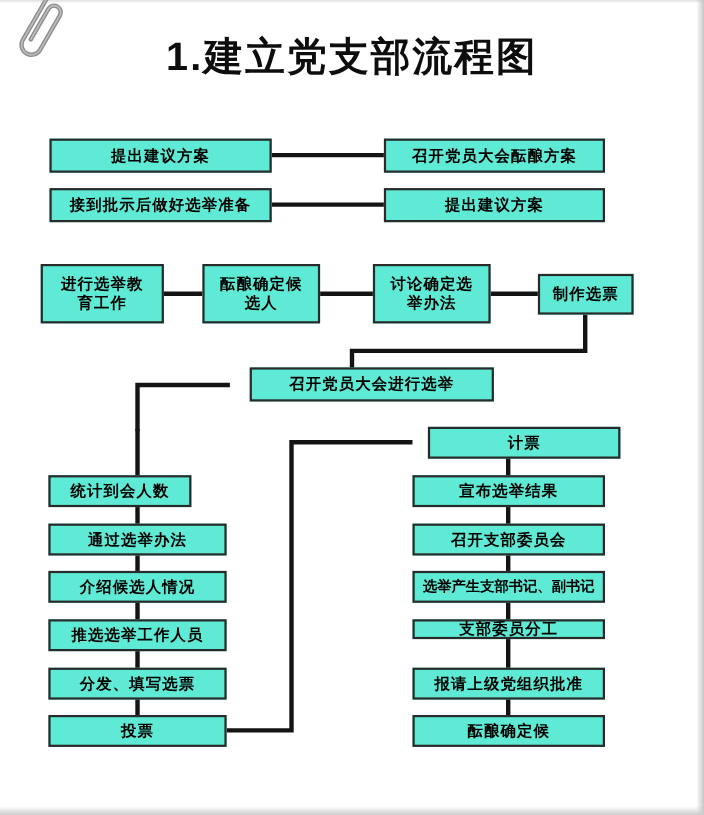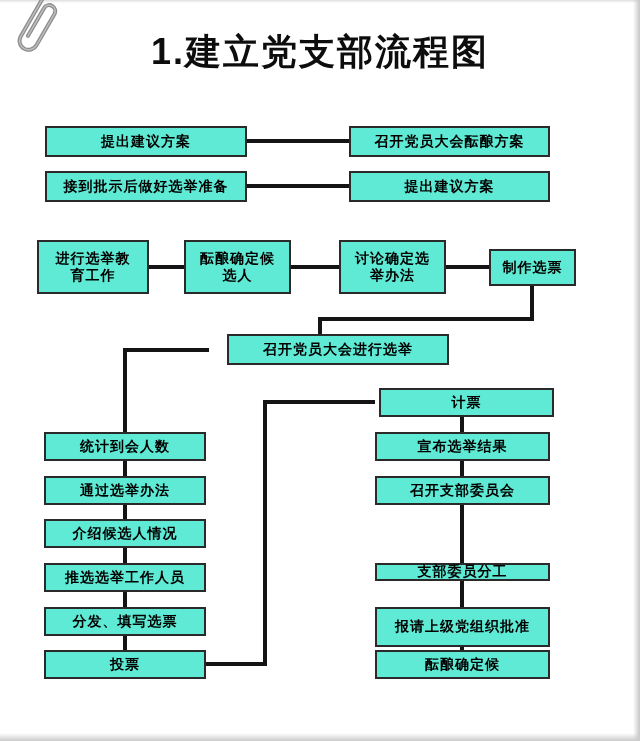--- a/index.html
+++ b/index.html
@@ -77,27 +77,28 @@
   <div class="box" style="left:37px;top:240px;width:112px;height:54px">进行选举教
 育工作</div>
   <div class="box" style="left:184px;top:240px;width:107px;height:54px">酝酿确定候
 选人</div>
   <div class="box" style="left:339px;top:240px;width:107px;height:54px">讨论确定选
 举办法</div>
   <div class="box" style="left:489px;top:249px;width:87px;height:37px">制作选票</div>
 
   <div class="box" style="left:227px;top:334px;width:222px;height:31px">召开党员大会进行选举</div>
 
-  <div class="box" style="left:44px;top:432px;width:162px;height:29px">统计到会人数</div>
+  <div class="box" style="left:44px;top:432px;width:130px;height:29px">统计到会人数</div>
   <div class="box" style="left:44px;top:476px;width:162px;height:29px">通过选举办法</div>
   <div class="box" style="left:44px;top:519px;width:162px;height:29px">介绍候选人情况</div>
   <div class="box" style="left:44px;top:563px;width:162px;height:29px">推选选举工作人员</div>
   <div class="box" style="left:44px;top:607px;width:162px;height:29px">分发、填写选票</div>
   <div class="box" style="left:44px;top:650px;width:162px;height:29px">投票</div>
 
-  <div class="box" style="left:379px;top:388px;width:175px;height:29px">计票</div>
+  <div class="box" style="left:389px;top:388px;width:175px;height:29px">计票</div>
   <div class="box" style="left:375px;top:432px;width:175px;height:29px">宣布选举结果</div>
   <div class="box" style="left:375px;top:476px;width:175px;height:29px">召开支部委员会</div>
+  <div class="box tight" style="left:375px;top:519px;width:175px;height:29px">选举产生支部书记、副书记</div>
   <div class="box" style="left:375px;top:563px;width:175px;height:18px">支部委员分工</div>
-  <div class="box" style="left:375px;top:607px;width:175px;height:40px">报请上级党组织批准</div>
+  <div class="box" style="left:375px;top:607px;width:175px;height:29px">报请上级党组织批准</div>
   <div class="box" style="left:375px;top:650px;width:175px;height:29px">酝酿确定候</div>
 
 </div>
 
 </body></html>

